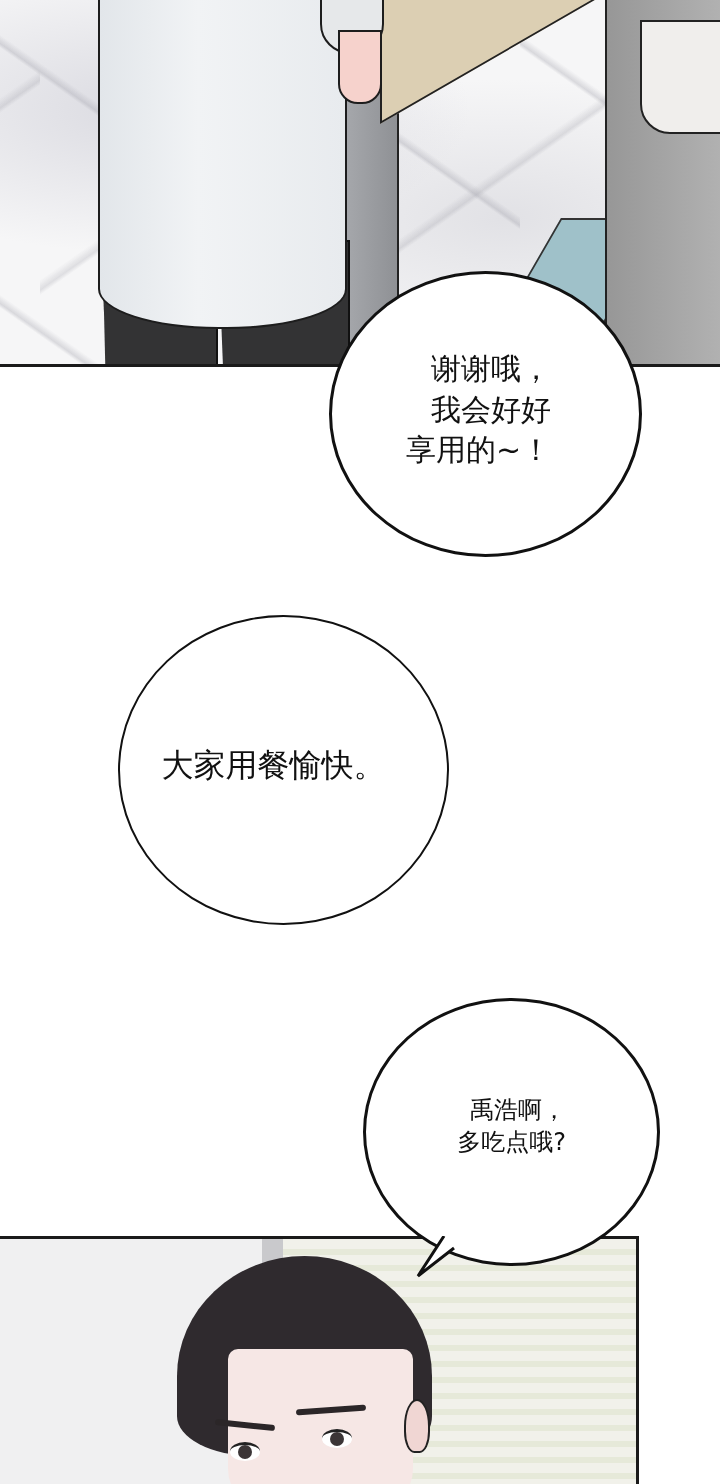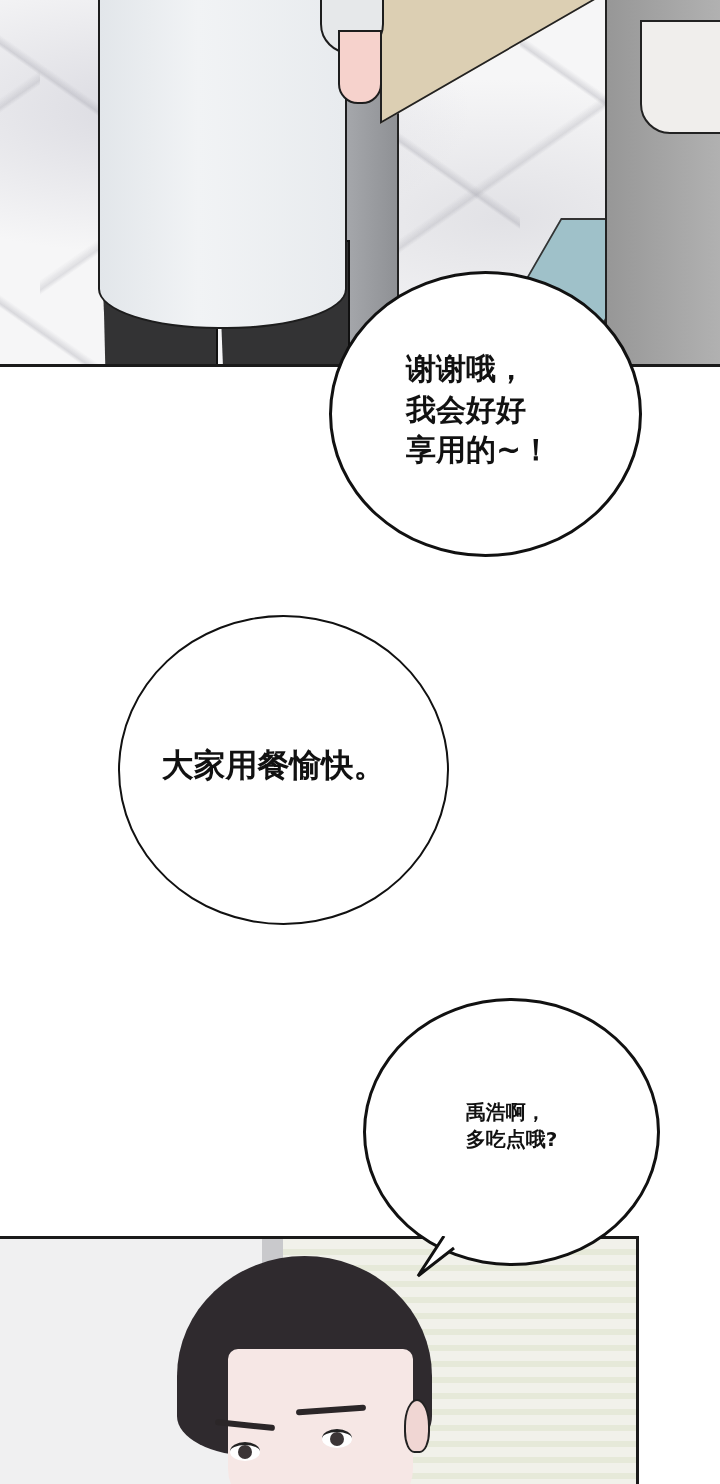--- a/index.html
+++ b/index.html
@@ -21,27 +21,27 @@
   .pants-l { position: absolute; left: 102px; top: 230px; width: 112px; height: 140px; background: #333334; border: 2px solid #111; clip-path: polygon(0 0,100% 8%,100% 100%,3% 100%); }
   .pants-r { position: absolute; left: 218px; top: 240px; width: 128px; height: 130px; background: #333334; border: 2px solid #111; clip-path: polygon(0 0,100% 0,100% 100%,4% 100%); }
   .table-top { position: absolute; left: 380px; top: -10px; width: 240px; height: 130px; background: #dccfb3; border: 2px solid #222; transform: skewY(-30deg); transform-origin: left top; }
   .table-leg { position: absolute; left: 345px; top: 80px; width: 50px; height: 290px; background: linear-gradient(90deg,#a5a7ab,#8f9195); border-left: 2px solid #222; border-right: 2px solid #222; }
   .mat { position: absolute; left: 528px; top: 218px; width: 100px; height: 110px; background: #9fc1c9; border: 2px solid #333; transform: skewX(-30deg); }
   .person-r { position: absolute; left: 605px; top: -10px; width: 130px; height: 380px; background: linear-gradient(90deg,#979797,#b5b5b5); border-left: 2px solid #222; }
   .apron { position: absolute; left: 640px; top: 20px; width: 90px; height: 110px; background: #f0eeec; border: 2px solid #222; border-radius: 0 0 0 30px; }
 
   
   .bubble { position: absolute; background: #fff; border: 3px solid #111; border-radius: 50%; display: flex; align-items: center; justify-content: center; box-sizing: border-box; z-index: 5; }
-  .bubble-text { font-weight: bold; color: #111; font-size: 29px; line-height: 1.35; text-align: left; white-space: pre-line; }
+  .bubble-text { font-weight: normal; color: #111; font-size: 29px; line-height: 1.35; text-align: right; white-space: pre-line; }
   #bubble-1 { left: 329px; top: 271px; width: 313px; height: 286px; }
   #bubble-1 .bubble-text { font-size: 30px; margin-left: -14px; margin-top: -8px; }
   #bubble-2 { left: 118px; top: 615px; width: 331px; height: 310px; border-width: 2px; }
   #bubble-2 .bubble-text { font-size: 32px; margin-left: -20px; margin-top: -8px; }
   #bubble-3 { left: 363px; top: 998px; width: 297px; height: 268px; }
-  #bubble-3 .bubble-text { font-size: 20px; margin-top: -12px; }
+  #bubble-3 .bubble-text { font-size: 24px; margin-top: -12px; }
   .tail { position: absolute; left: 416px; top: 1236px; width: 40px; height: 44px; z-index: 6; }
 
   
   #panel-bottom { left: 0; top: 1236px; width: 639px; height: 260px; background: #f0f0f1; border-top: 3px solid #1a1a1a; border-right: 3px solid #1a1a1a; }
   .window { position: absolute; left: 283px; top: 0; width: 356px; height: 260px;
     background: repeating-linear-gradient(180deg,#f1f1ea 0 10px,#e6e9d9 10px 16px); }
   .window-frame { position: absolute; left: 262px; top: 0; width: 21px; height: 30px; background: #c9c9cc; }
   .hair { position: absolute; left: 177px; top: 17px; width: 255px; height: 200px; background: #2f2a2e; border-radius: 50% 50% 20% 30% / 60% 60% 20% 20%; }
   .face { position: absolute; left: 228px; top: 110px; width: 185px; height: 160px; background: #f6e7e5; border-radius: 10px 10px 40px 40px; }
   .brow { position: absolute; height: 6px; background: #2b2628; border-radius: 4px; }

